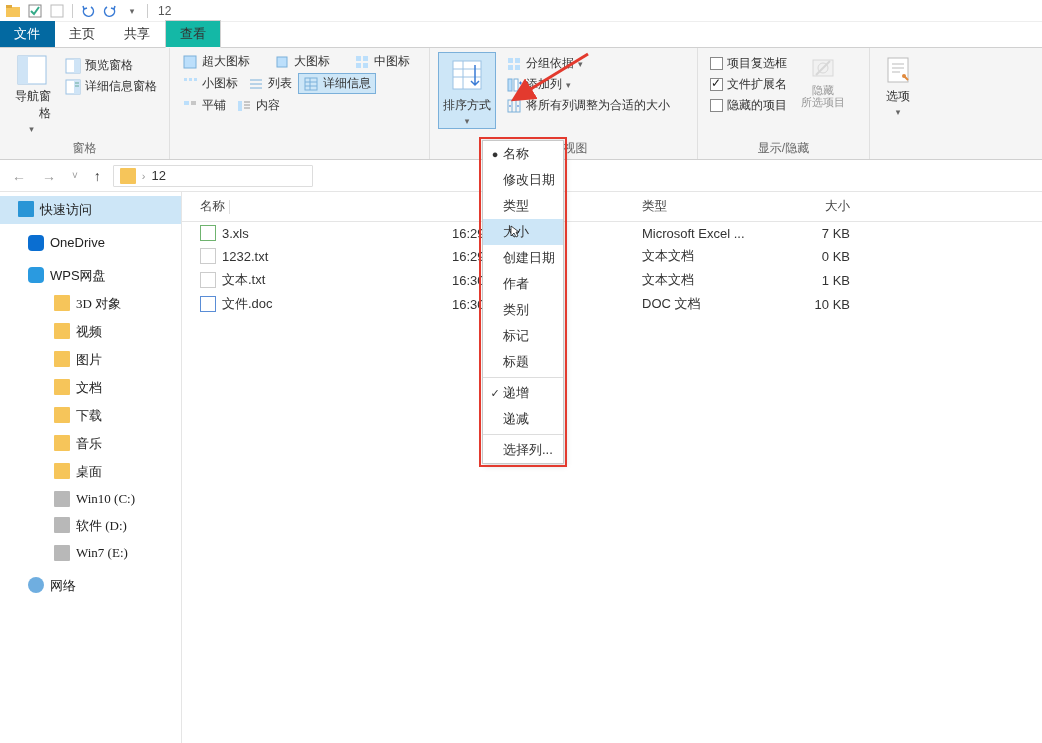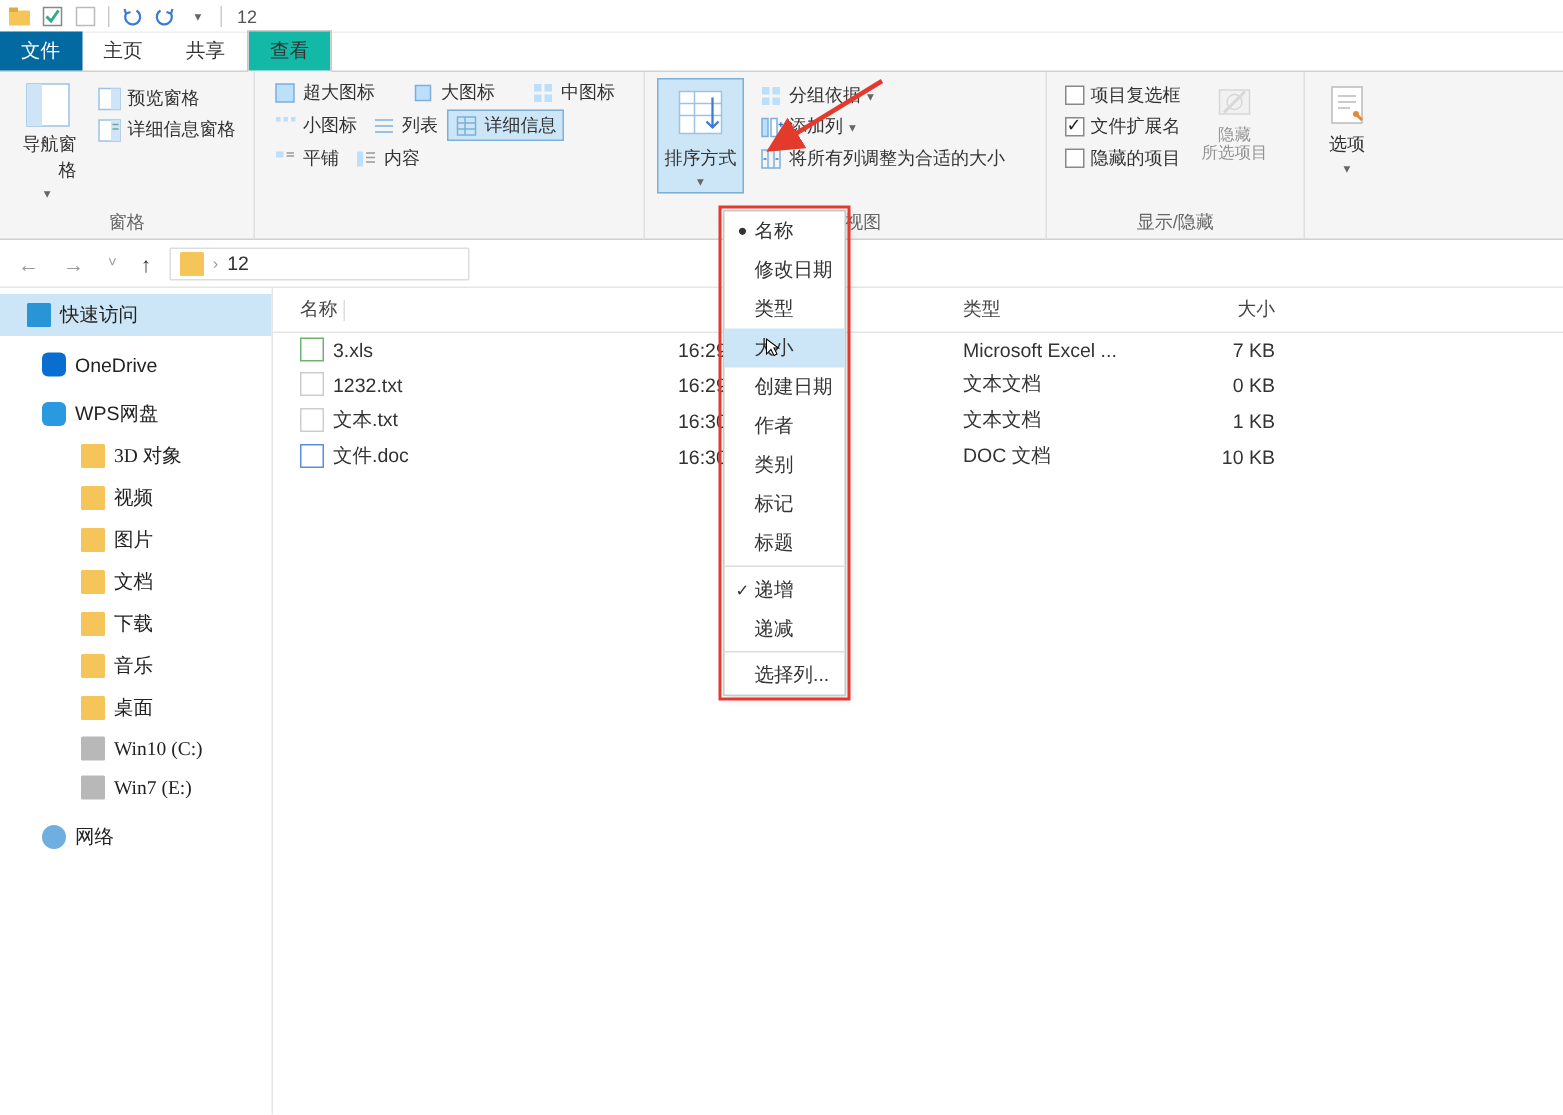--- a/index.html
+++ b/index.html
@@ -132,21 +132,20 @@
     display: flex;
     height: calc(743px - 22px - 26px - 112px - 32px);
   }
   .sidebar {
     width: 182px;
     border-right: 1px solid #e5e5e5;
     padding-top: 4px;
   }
   .side-item {
     display: flex;
-    align-items: center;
     gap: 6px;
     padding: 5px 8px 5px 18px;
     font-size: 13px;
     color: #222;
   }
   .side-item.l2 { padding-left: 54px; font-family: Liberation Serif, serif; }
   .side-item.quick { background: #cde6f7; }
   .side-hdr { margin-top: 6px; padding-left: 28px; }
   .sico { width: 16px; height: 16px; display: inline-block; border-radius: 1px; }
   .sico.star { background: #2a95d6; }
@@ -519,20 +518,24 @@
     <div class="side-item l2">
         <span class="sico folder"></span>
         <span>桌面</span>
       </div>
     <div class="side-item l2">
         <span class="sico drive"></span>
         <span>Win10 (C:)</span>
       </div>
     <div class="side-item l2">
         <span class="sico drive"></span>
+        <span>软件 (D:)</span>
+      </div>
+    <div class="side-item l2">
+        <span class="sico drive"></span>
         <span>Win7 (E:)</span>
       </div>
     <div class="side-item side-hdr">
       <span class="sico net"></span>
       <span>网络</span>
     </div>
   </div>
 
   <div class="filelist">
     <div class="cols">

